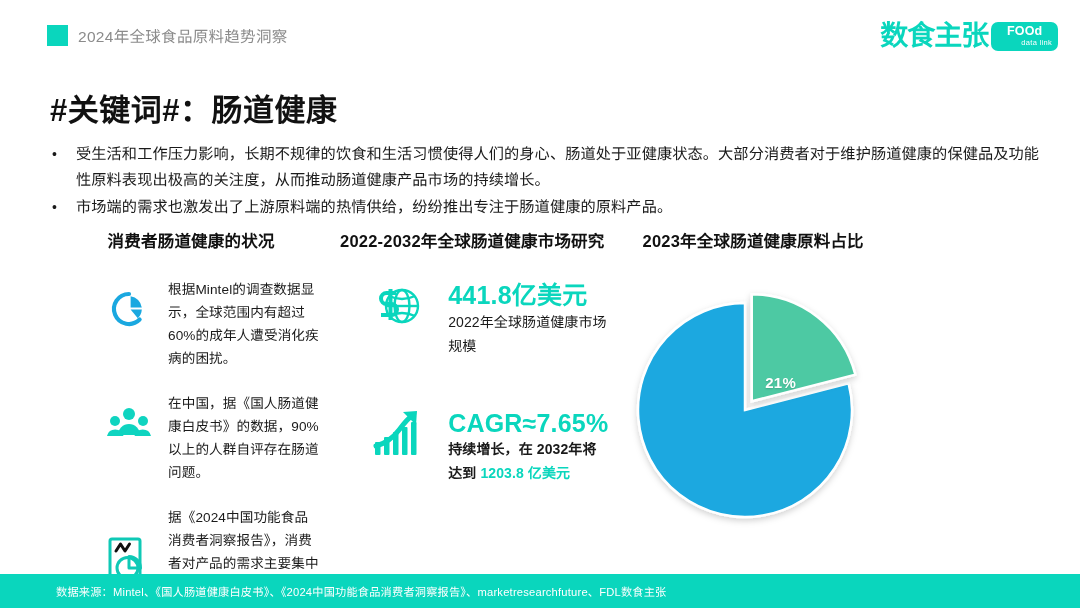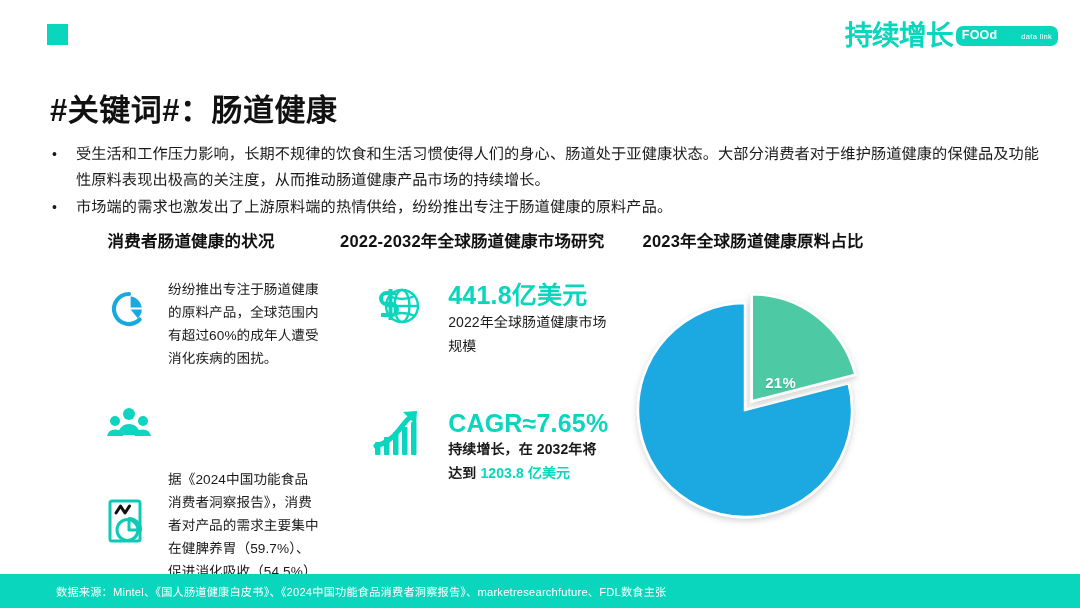--- a/index.html
+++ b/index.html
@@ -53,21 +53,21 @@
   }
   .logo-word {
     font-size: 28px;
     font-weight: bold;
     color: #0ad6bd;
     letter-spacing: -1px;
     line-height: 1;
   }
   .logo-badge {
     display: flex;
-    flex-direction: row;
+    flex-direction: column;
     align-items: center;
     justify-content: center;
     background: #0ad6bd;
     border-radius: 7px;
     padding: 3px 6px 4px;
     line-height: 1;
   }
   .logo-badge-top {
     font-size: 12.5px;
     font-weight: bold;
@@ -251,24 +251,25 @@
     white-space: nowrap;
   }
 </style>
 </head>
 <body>
 
 <div class="slide">
 
   <div class="header">
     <span class="header-marker"></span>
+    <span class="header-kicker">2024年全球食品原料趋势洞察</span>
   </div>
 
   <div class="logo">
-    <span class="logo-word">持续增长</span>
+    <span class="logo-word">数食主张</span>
     <span class="logo-badge">
       <span class="logo-badge-top">FOOd</span>
       <span class="logo-badge-bot">data link</span>
     </span>
   </div>
 
   <h1 class="title">#关键词#：肠道健康</h1>
 
   <div class="bullets">
     <div class="bullet-row">
@@ -287,34 +288,35 @@
       <div class="col-title">消费者肠道健康的状况</div>
 
       <div class="fact">
         <span class="fact-icon">
           <svg width="44" height="44" viewBox="0 0 44 44">
             <path d="M22 7 A15 15 0 1 0 32.6 32.6" fill="none" stroke="#1aa8e0" stroke-width="4.2" stroke-linecap="round"></path>
             <path d="M23.6 9.2 A13 13 0 0 1 34.8 20.4 L23.6 20.4 Z" fill="#1aa8e0"></path>
             <path d="M34.8 22.4 A13 13 0 0 1 30.8 31.2 L23.6 22.4 Z" fill="#1aa8e0"></path>
           </svg>
         </span>
-        <span class="fact-text">纷纷推出专注于肠道健康的原料产品，全球范围内有超过60%的成年人遭受消化疾病的困扰。</span>
+        <span class="fact-text">根据Mintel的调查数据显示，全球范围内有超过60%的成年人遭受消化疾病的困扰。</span>
       </div>
 
       <div class="fact">
         <span class="fact-icon">
           <svg width="44" height="40" viewBox="0 0 44 40">
             <circle cx="22" cy="11" r="6" fill="#0fd4c0"></circle>
             <path d="M11 32 A11 11 0 0 1 33 32 Z" fill="#0fd4c0"></path>
             <circle cx="8" cy="18" r="5" fill="#0fd4c0"></circle>
             <path d="M0 33 A8.5 8.5 0 0 1 16.5 33 Z" fill="#0fd4c0"></path>
             <circle cx="36" cy="18" r="5" fill="#0fd4c0"></circle>
             <path d="M27.5 33 A8.5 8.5 0 0 1 44 33 Z" fill="#0fd4c0"></path>
           </svg>
         </span>
+        <span class="fact-text">在中国，据《国人肠道健康白皮书》的数据，90%以上的人群自评存在肠道问题。</span>
       </div>
 
       <div class="fact">
         <span class="fact-icon lower">
           <svg width="44" height="48" viewBox="0 0 44 48">
             <path d="M5 4 h26 a2 2 0 0 1 2 2 v36 a2 2 0 0 1 -2 2 h-26 a2 2 0 0 1 -2 -2 v-36 a2 2 0 0 1 2 -2 z" fill="none" stroke="#0fc9b6" stroke-width="3"></path>
             <path d="M9 16 l4.5 -7 l4.5 7 l4.5 -7" fill="none" stroke="#111111" stroke-width="3" stroke-linejoin="round" stroke-linecap="round"></path>
             <circle cx="20.5" cy="33" r="10.5" fill="none" stroke="#0fc9b6" stroke-width="3"></circle>
             <path d="M22 21.5 A11.5 11.5 0 0 1 33.5 33 L22 33 Z" fill="none" stroke="#0fc9b6" stroke-width="3" stroke-linejoin="round"></path>
           </svg>

